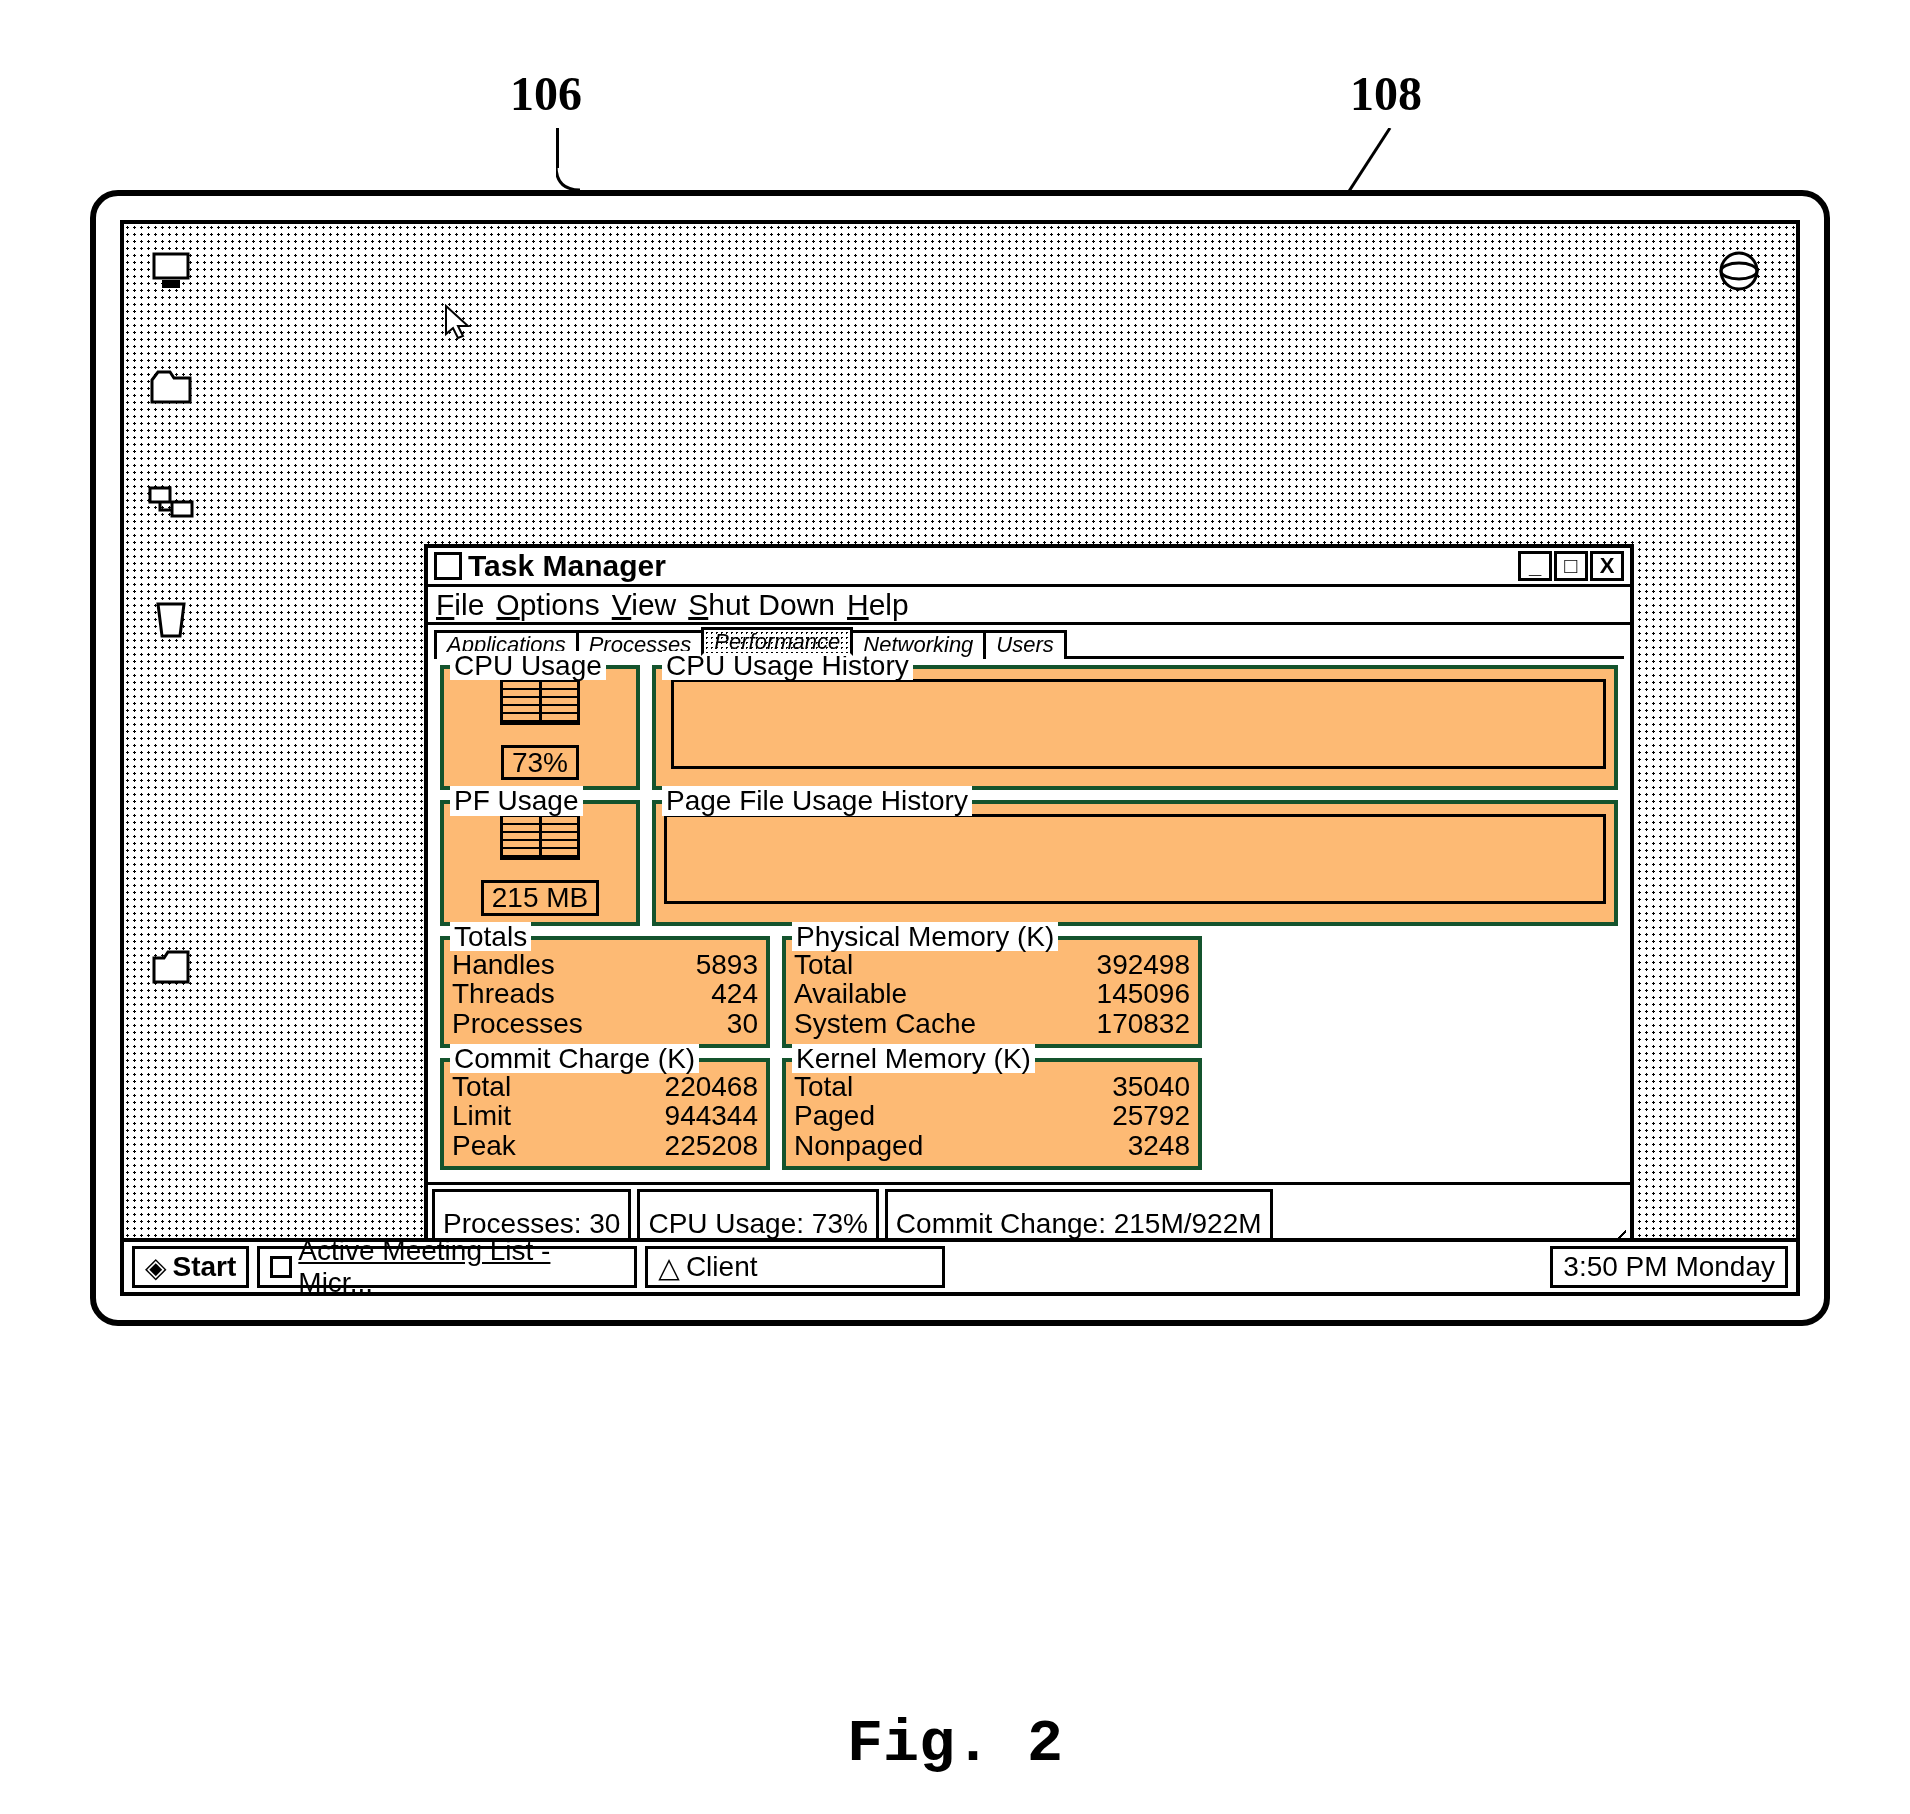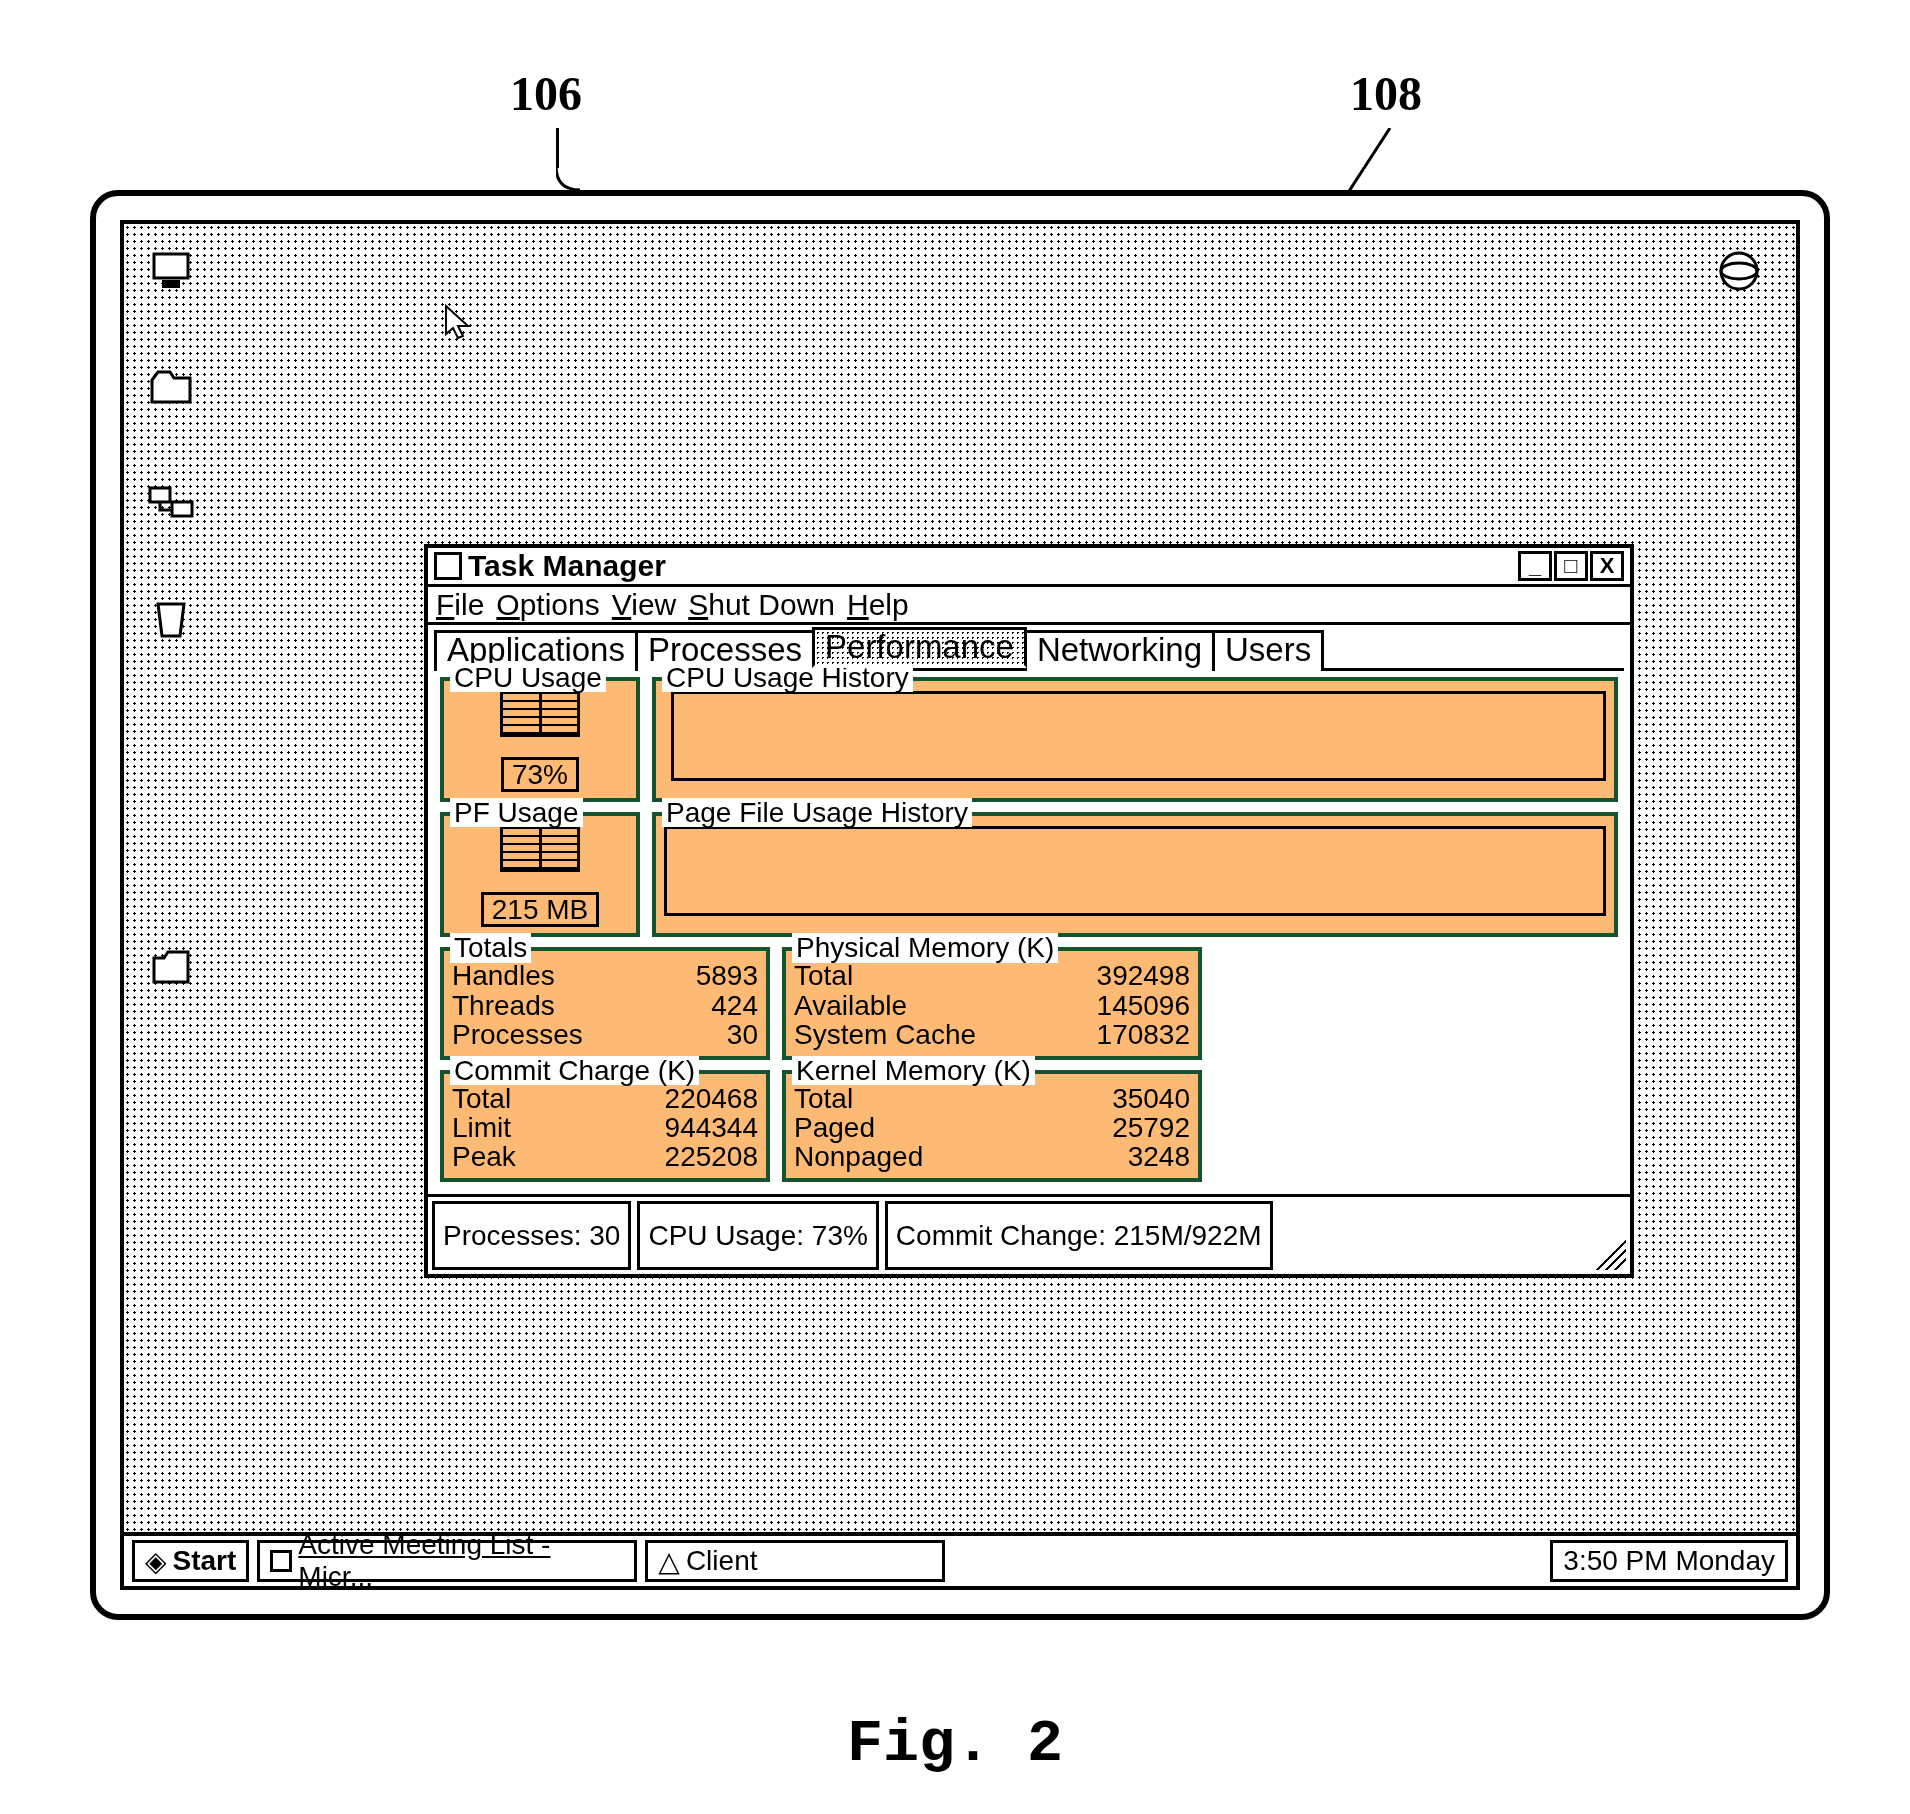--- a/index.html
+++ b/index.html
@@ -24,21 +24,21 @@
     font: bold 60px/1 "Courier New", monospace;
     left: 50%;
     transform: translateX(-50%);
     bottom: 40px;
   }
   .monitor-frame {
     position: absolute;
     left: 90px;
     top: 190px;
     width: 1740px;
-    height: 1430px;
+    height: 1136px;
     border: 6px solid #000;
     border-radius: 28px;
     background: #fff;
     padding: 24px;
   }
   .desktop {
     position: relative;
     width: 100%;
     height: 100%;
     border: 4px solid #000;
@@ -108,23 +108,24 @@
   .tabstrip {
     display:flex;
     padding: 2px 6px 0 6px;
   }
   .tab {
     border: 3px solid #000;
     border-bottom: none;
     padding: 0 10px;
     margin-right: -3px;
     background: #fff;
-    font-size: 33px;
+    font-size: 22px;
     position: relative;
     top: 3px;
+    font-style: italic;
   }
   .tab.active {
     background-image: radial-gradient(#000 1px, transparent 1px);
     background-size: 5px 5px;
     background-color:#fff;
     top:0;
     border-bottom: 3px solid #fff;
     z-index:2;
   }
   .inner {

